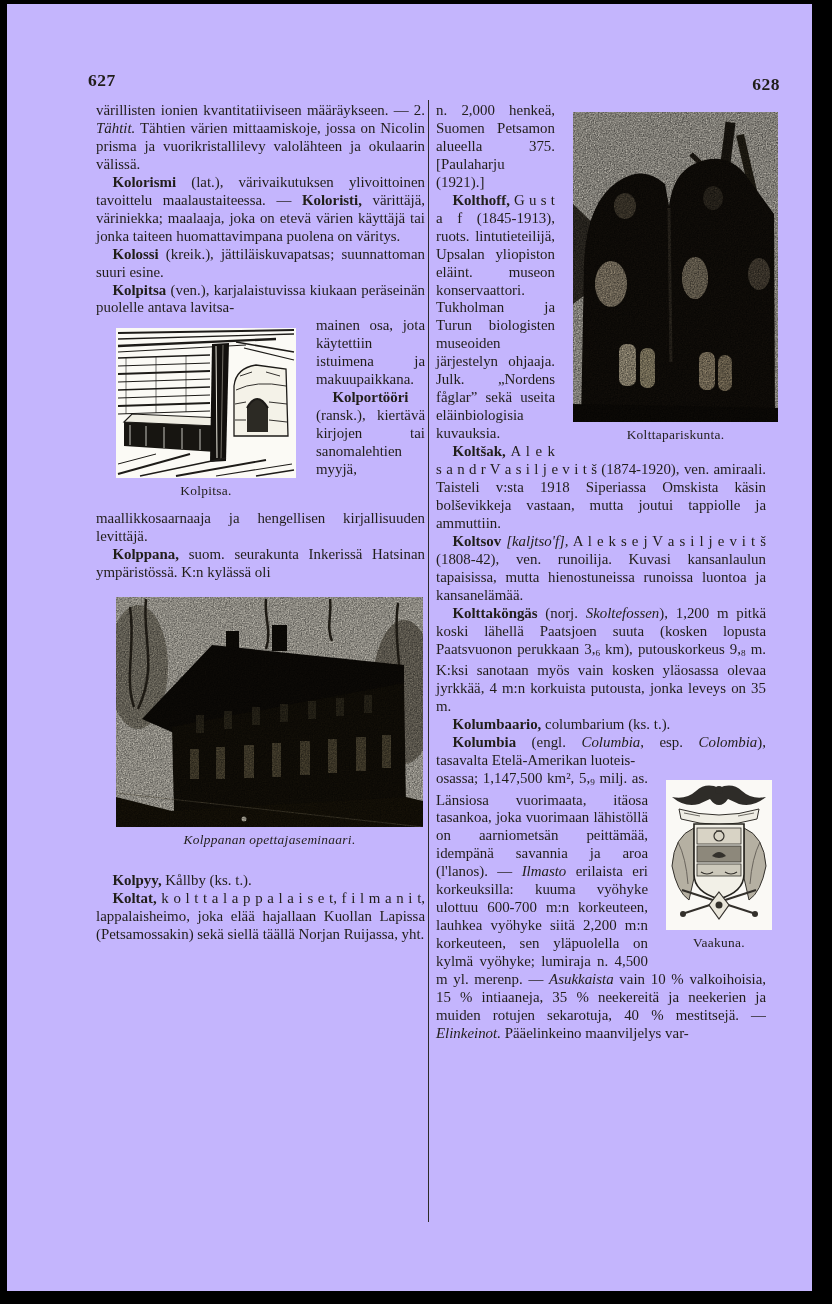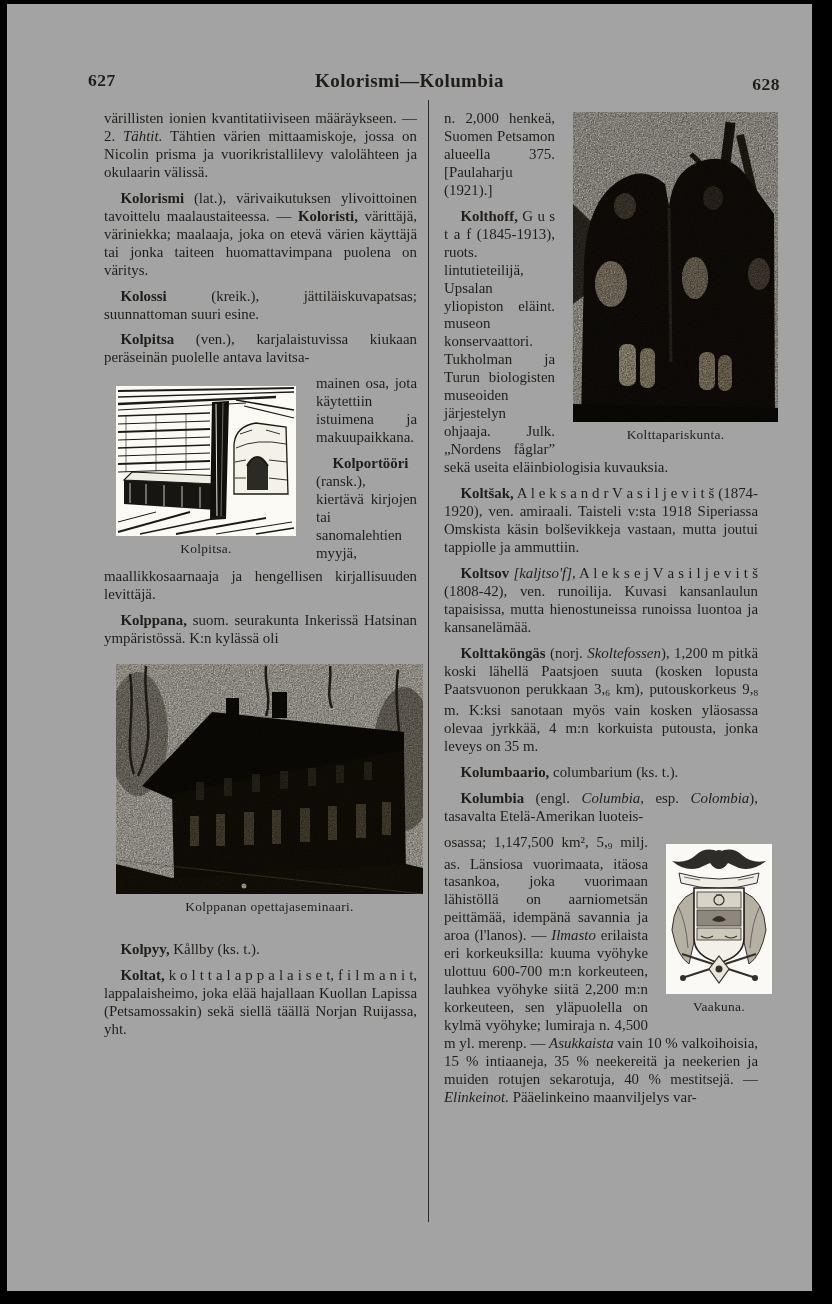--- a/index.html
+++ b/index.html
@@ -6,75 +6,74 @@
   body{
     width:832px;height:1304px;
     background:#000;
     font-family:"Liberation Serif","DejaVu Serif",serif;
     color:#211e1a;
     position:relative;
     overflow:hidden;
   }
   .page{
     position:absolute;left:7px;top:4px;width:805px;height:1287px;
-    background:#a3a3a3;
+    background:#c4b5fd;
   }
   
   .hdr{position:absolute;top:66px;left:0;width:100%;height:30px;}
   .pg-no{position:absolute;font-size:17.5px;font-weight:bold;letter-spacing:0.5px;}
   .pg-left{left:81px;top:0;}
   .pg-right{right:32px;top:4px;}
   .hdr-title{
     position:absolute;left:0;width:100%;text-align:center;top:0;
     font-size:19px;font-weight:bold;letter-spacing:0.4px;
   }
   
   .divider{position:absolute;left:421px;top:96px;width:1px;height:1122px;background:#2e2b27;}
   .col{
     position:absolute;top:98px;
     font-size:14.9px;line-height:17.95px;
     text-align:justify;
   }
   .col-left{left:89px;width:329px;}
   .col-right{left:429px;width:330px;}
-  p{margin:8px;text-indent:1.1em;}
+  p{margin:0;text-indent:1.1em;}
   p.noind{text-indent:0;}
   p.clear{clear:left;}
   .r-b{font-weight:bold;}
   .r-i{font-style:italic;}
   .r-sub{font-size:0.62em;vertical-align:-0.18em;}
   
   figure{margin:0;padding:8px;}
   .figcap{
     display:block;text-align:center;
     font-size:13.4px;line-height:16px;letter-spacing:0.3px;
     margin-top:5px;
   }
   .fig-kolpitsa{float:left;width:180px;margin:3px 12px 3px 12px;}
   .fig-koltta{float:right;width:205px;margin:2px -20px 4px 10px;}
   .fig-kolppana{width:307px;margin:7px 0 6px 12px;}
-  .fig-kolppana .figcap{margin-bottom:10px;}
+  .fig-kolppana .figcap{margin-bottom:10px;font-style:italic;}
   .fig-vaakuna{float:right;width:106px;margin:2px -14px 2px 10px;}
   svg{display:block;}
 </style>
 </head>
 <body>
 
 <svg width="0" height="0" style="position:absolute" aria-hidden="true">
   <filter id="grain" x="0%" y="0%" width="100%" height="100%">
     <feTurbulence type="fractalNoise" baseFrequency="0.75" numOctaves="2" result="n"></feTurbulence>
     <feColorMatrix in="n" type="matrix" values="0 0 0 0 0  0 0 0 0 0  0 0 0 0 0  0.9 0.9 0.9 0 -0.75"></feColorMatrix>
   </filter>
 </svg>
 
 <div class="page">
 
   <div class="hdr">
     <span class="pg-no pg-left">627</span>
-    <span class="hdr-title">Kolorismi—Kolumbia</span>
     <span class="pg-no pg-right">628</span>
   </div>
 
   <div class="divider"></div>
 
   <div class="col col-left">
     <p class="noind"><span class="r-n">värillisten ionien kvantitatiiviseen määräykseen. — 2. </span><span class="r-i">Tähtit.</span><span class="r-n"> Tähtien värien mittaamiskoje, jossa on Nicolin prisma ja vuorikristallilevy valolähteen ja okulaarin välissä.</span></p>
     <p><span class="r-b">Kolorismi</span><span class="r-n"> (lat.), värivaikutuksen ylivoittoinen tavoittelu maalaustaiteessa. — </span><span class="r-b">Koloristi,</span><span class="r-n"> värittäjä, väriniekka; maalaaja, joka on etevä värien käyttäjä tai jonka taiteen huomattavimpana puolena on väritys.</span></p>
     <p><span class="r-b">Kolossi</span><span class="r-n"> (kreik.), jättiläiskuvapatsas; suunnattoman suuri esine.</span></p>
     <p><span class="r-b">Kolpitsa</span><span class="r-n"> (ven.), karjalaistuvissa kiukaan peräseinän puolelle antava lavitsa-</span></p>

